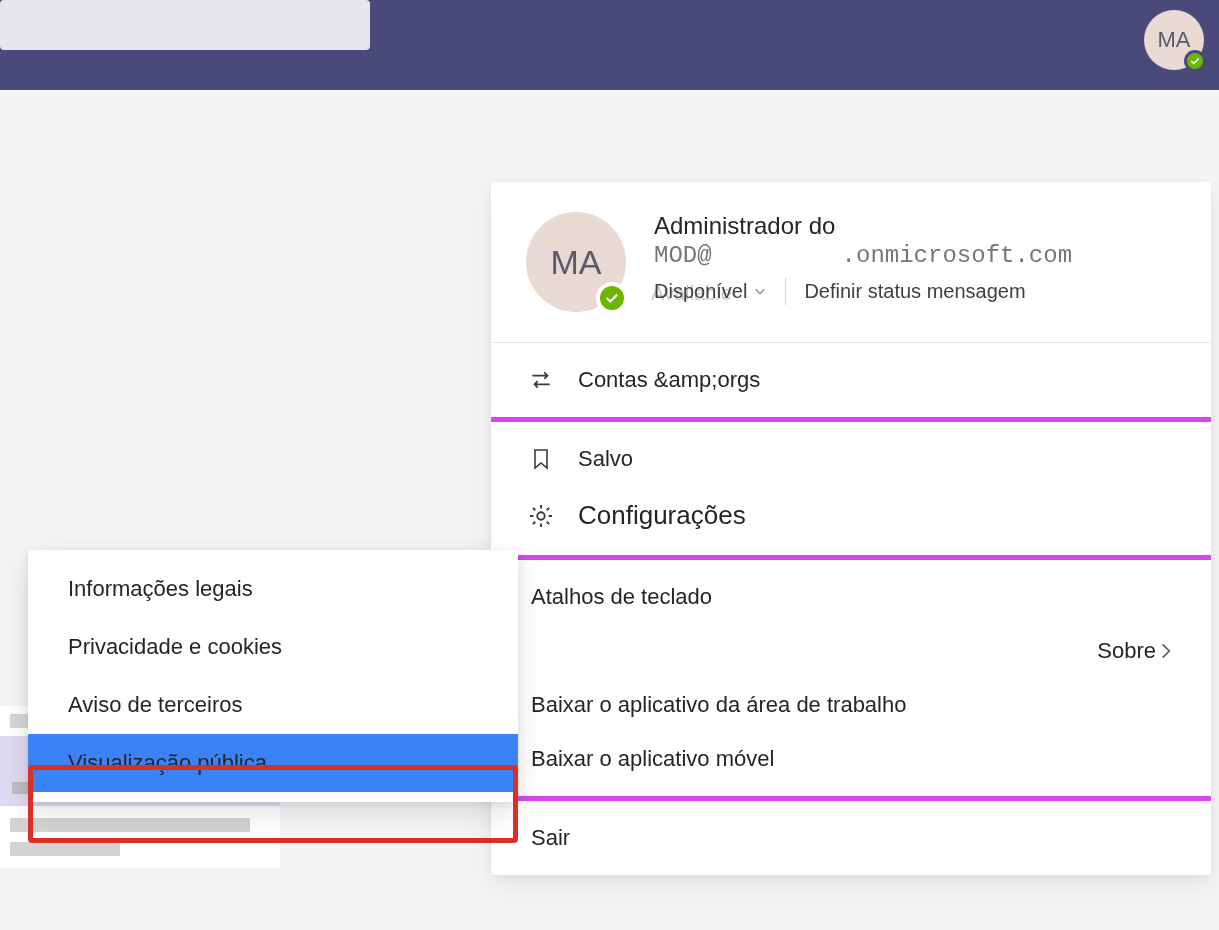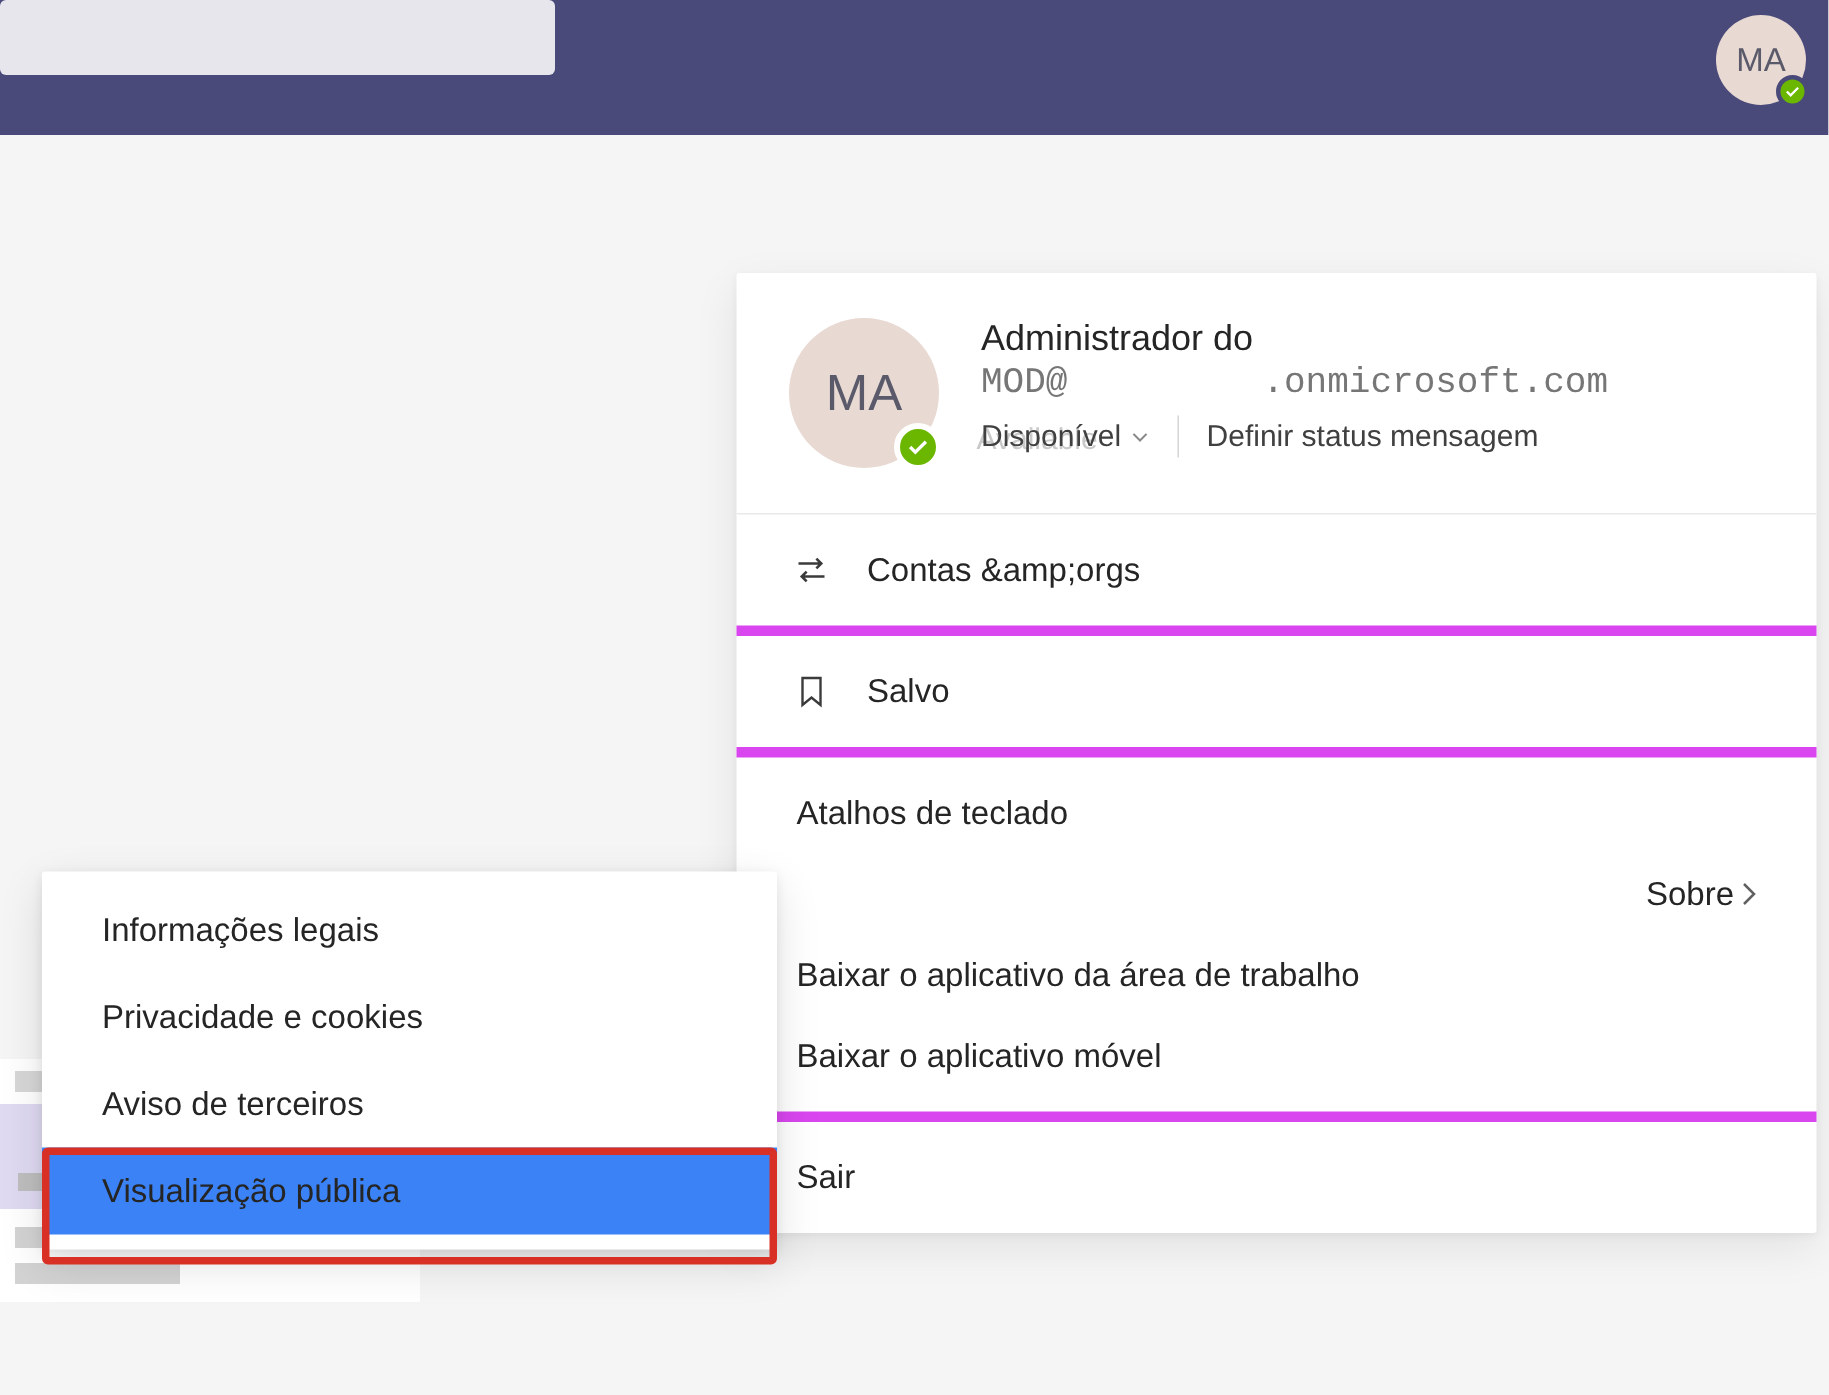--- a/index.html
+++ b/index.html
@@ -113,42 +113,42 @@
     .pp-name { font-size: 24px; color: #252525; margin-bottom: 2px; }
     .pp-email { font-size: 24px; color: #767676; margin-bottom: 8px; font-family: Liberation Mono, monospace; }
     .pp-email .dom { margin-left: 130px; }
     .pp-statusrow { display: flex; align-items: center; gap: 18px; font-size: 20px; color: #404040; text-align: right; }
     .pp-statusrow .divider { width: 1px; height: 28px; background: #d5d5d5; }
     .status-dd { display: inline-flex; align-items: center; gap: 6px; cursor: pointer; position: relative; }
     .status-dd .ghost { position: absolute; color: #c9c9c9; bottom: -2px; left: -3px; font-size: 20px; z-index: 0; }
     .status-dd .front { position: relative; z-index: 1; }
     .chev-sm { width: 14px; height: 14px; }
     
-    .pp-section { padding: 10px 0; border-bottom: 7px solid #d946ef; }
+    .pp-section { padding: 10px 0; border-bottom: 5px solid #d946ef; }
     .pp-section.noborder { border-bottom: none; }
     .pp-item {
       display: flex;
       align-items: center;
       padding: 14px 35px;
       font-size: 22px;
       color: #252525;
       cursor: pointer;
       gap: 22px;
     }
     .pp-item.big { font-size: 26px; }
     .pp-item .icon-slot { width: 30px; display: flex; align-items: center; justify-content: center; }
     .pp-item.noicon { padding-left: 40px; gap: 0; }
     .pp-item.sobre { justify-content: flex-end; }
     
     .chev-lg { width: 20px; height: 20px; stroke: #606060; stroke-width: 2; fill: none; }
     
     .submenu {
       position: absolute;
       left: 28px;
-      top: 491px;
+      top: 460px;
       width: 490px;
       background: #fff;
       border-radius: 2px;
       box-shadow: 0 10px 30px rgba(0,0,0,0.12), 0 2px 8px rgba(0,0,0,0.08);
       padding: 10px 0;
       z-index: 5;
     }
     .sm-item {
       padding: 16px 40px;
       font-size: 22px;
@@ -243,20 +243,29 @@
 
     <div class="pp-section">
       <div class="pp-item">
         <span class="icon-slot">
           <svg width="24" height="26" viewBox="0 0 24 24" class="ic">
               <path d="M6 3 h12 v18 l-6 -5 l-6 5 z"></path>
             </svg>
         </span>
         <span>Salvo</span>
       </div>
+      <div class="pp-item big">
+        <span class="icon-slot">
+          <svg width="28" height="28" viewBox="0 0 24 24" class="ic">
+            <circle cx="12" cy="12" r="3.2"></circle>
+            <path d="M12 2.5 v3 M12 18.5 v3 M2.5 12 h3 M18.5 12 h3 M5 5 l2.1 2.1 M16.9 16.9 L19 19 M19 5 l-2.1 2.1 M7.1 16.9 L5 19"></path>
+          </svg>
+        </span>
+        <span>Configurações</span>
+      </div>
     </div>
 
     <div class="pp-section">
       <div class="pp-item noicon">
         <span>Atalhos de teclado</span>
       </div>
       <div class="pp-item noicon sobre">
         <span>Sobre</span>
         <svg class="chev-lg" viewBox="0 0 24 24">
             <path d="M8 4 l8 8 l-8 8"></path>

